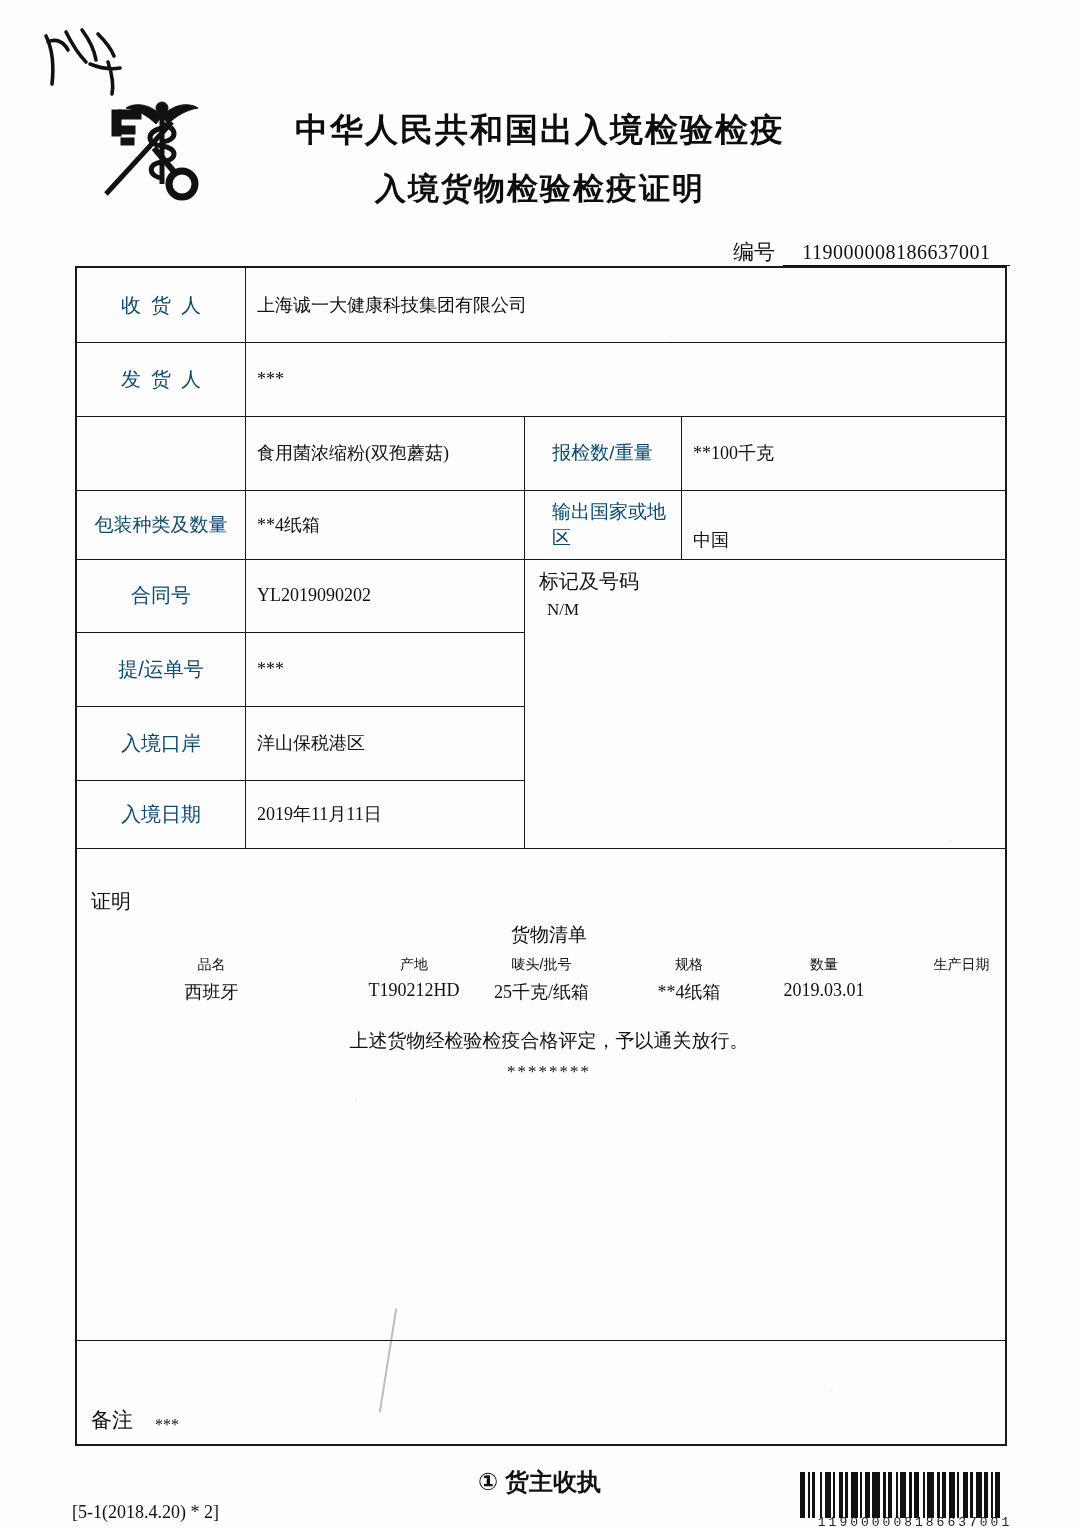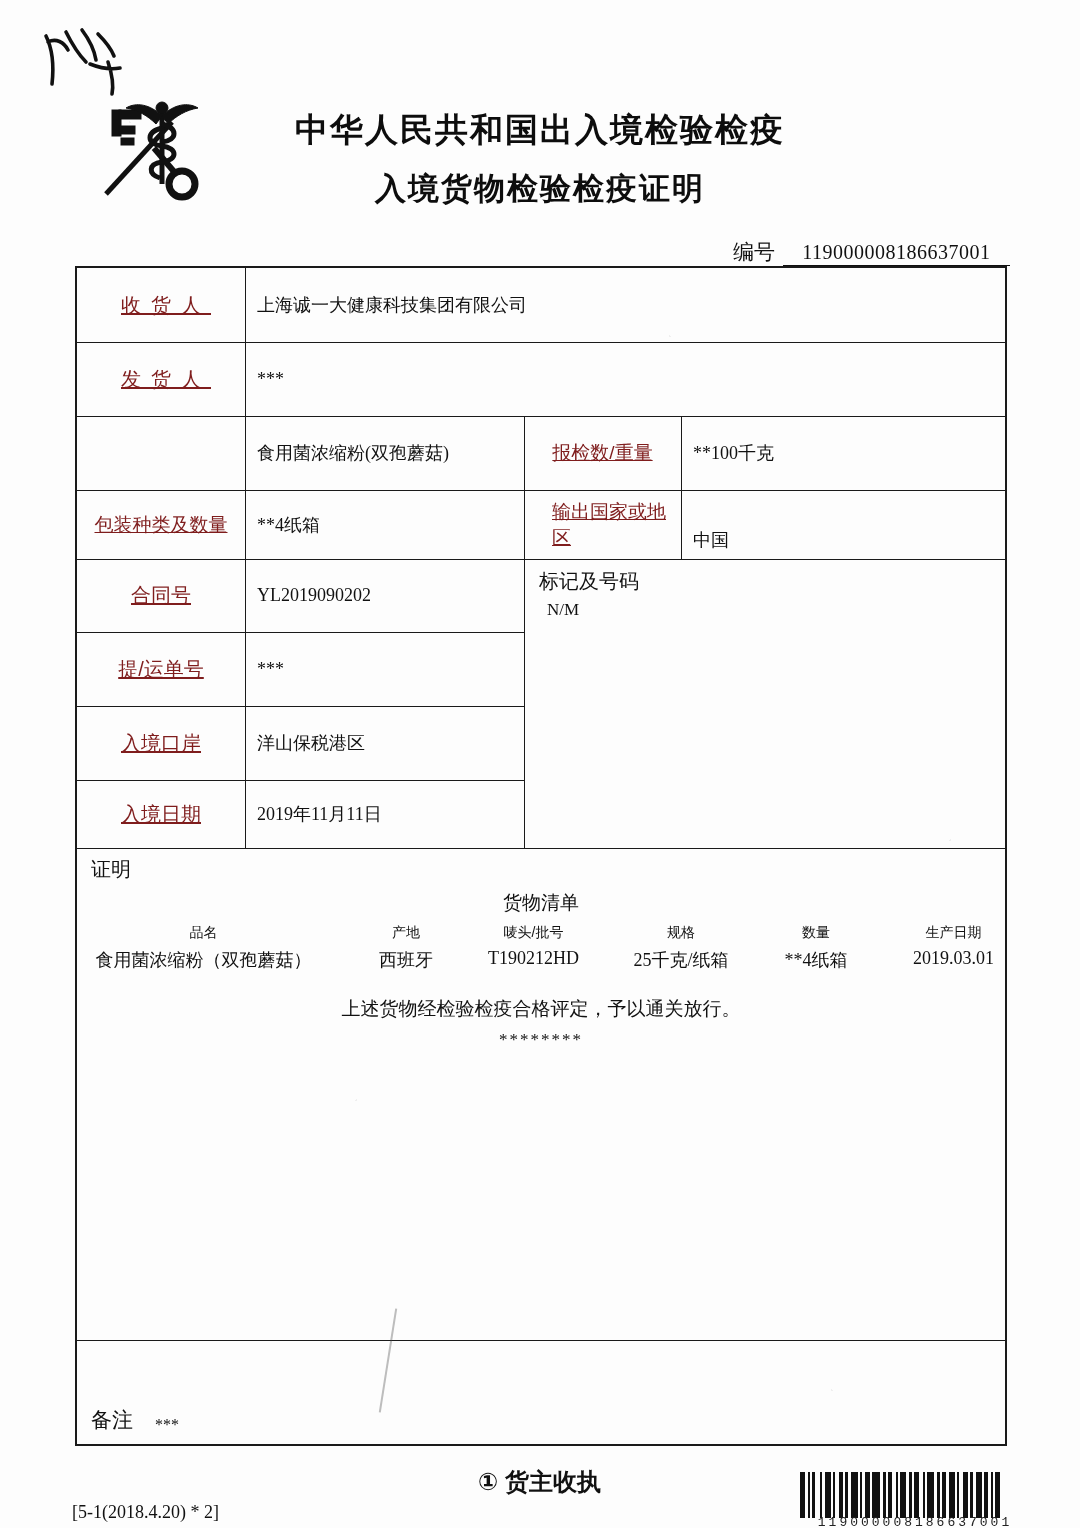--- a/index.html
+++ b/index.html
@@ -98,22 +98,21 @@
   }
 
   .cell-label {
     position: absolute;
     box-sizing: border-box;
     display: flex;
     align-items: center;
     justify-content: center;
     font-family: "Liberation Sans", "DejaVu Sans", sans-serif;
     font-size: 20px;
-    color: #7f1d1d;
-    text-decoration: underline;
+    color: #0c4a6e;
   }
   .cell-label.spaced { letter-spacing: 10px; text-indent: 10px; }
   .cell-label.tight { font-size: 19px; letter-spacing: 0; }
 
   .cell-value {
     position: absolute;
     box-sizing: border-box;
     display: flex;
     align-items: center;
     font-family: "Liberation Serif", "DejaVu Serif", serif;
@@ -355,36 +354,35 @@
 
     <div class="cell-label" style="left:0; top:364px; width:168px; height:74px;">提/运单号</div>
     <div class="cell-value" style="left:168px; top:364px; width:279px; height:74px;">***</div>
 
     <div class="cell-label" style="left:0; top:438px; width:168px; height:74px;">入境口岸</div>
     <div class="cell-value" style="left:168px; top:438px; width:279px; height:74px;">洋山保税港区</div>
 
     <div class="cell-label" style="left:0; top:512px; width:168px; height:68px;">入境日期</div>
     <div class="cell-value" style="left:168px; top:512px; width:279px; height:68px;">2019年11月11日</div>
 
-    <div style="position:absolute; left:0; top:580px; width:100%; height:492px;">
+    <div style="position:absolute; left:0; top:612px; width:100%; height:492px;padding-left:16px;">
 
       <div class="cert-label">证明</div>
       <div class="manifest-title">货物清单</div>
 
       <div class="manifest">
         <div class="manifest-grid">
           <div class="hd">品名</div>
           <div class="hd">产地</div>
           <div class="hd">唛头/批号</div>
           <div class="hd">规格</div>
           <div class="hd">数量</div>
           <div class="hd">生产日期</div>
         </div>
         <div class="manifest-grid">
-          <div class="cl">食用菌浓缩粉（双孢蘑菇）</div>
           <div class="cl">西班牙</div>
           <div class="cl">T190212HD</div>
           <div class="cl">25千克/纸箱</div>
           <div class="cl">**4纸箱</div>
           <div class="cl">2019.03.01</div>
         </div>
       </div>
 
       <div class="statement">上述货物经检验检疫合格评定，予以通关放行。</div>
       <div class="stars">********</div>

